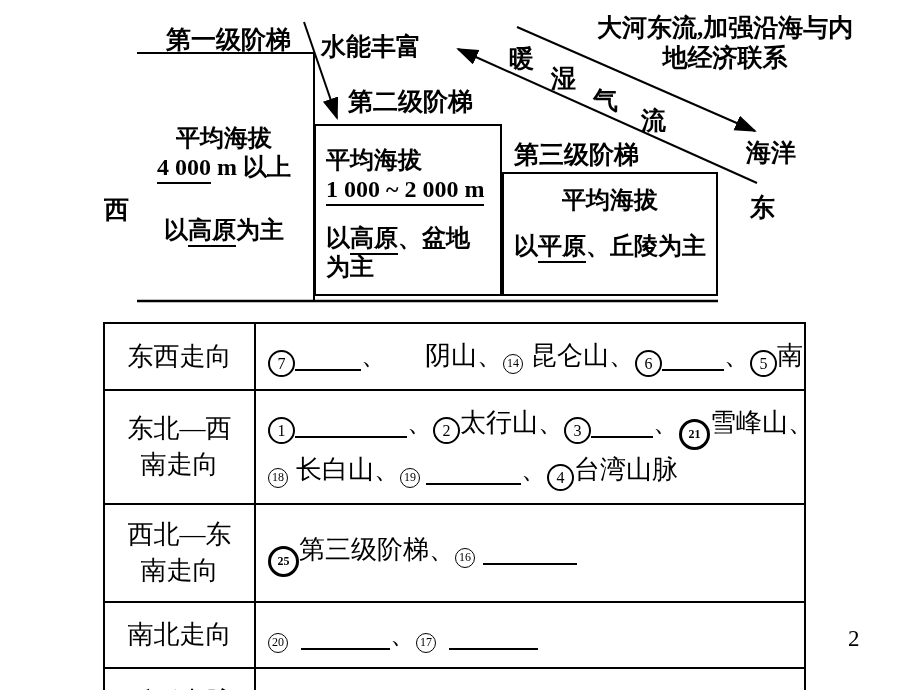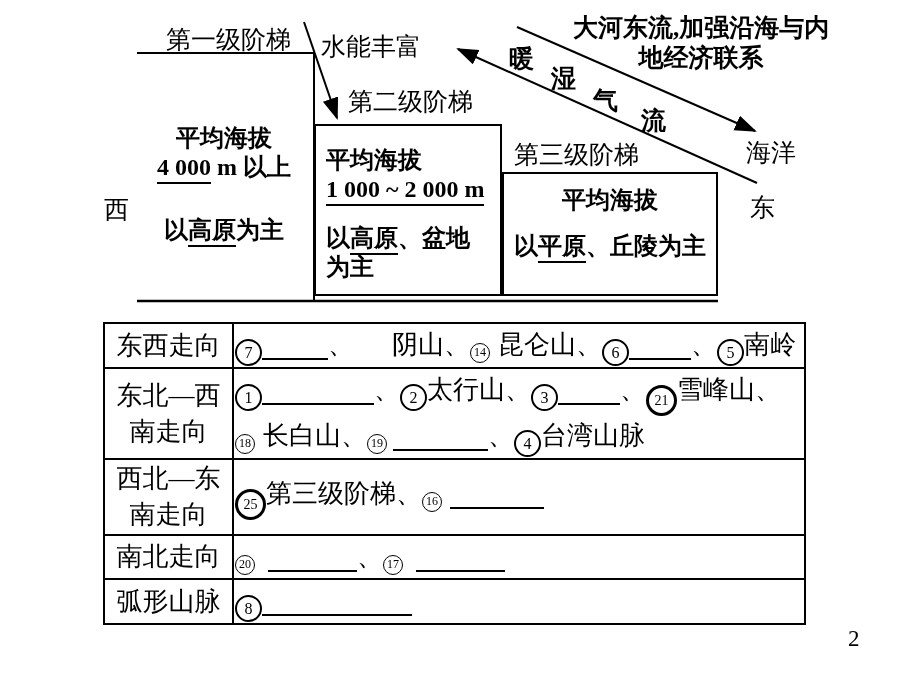--- a/index.html
+++ b/index.html
@@ -8,27 +8,27 @@
     width:920px;height:690px;
     background:#ffffff;
     overflow:hidden;
     font-family:"Liberation Serif","DejaVu Serif",serif;
     color:#000;
   }
   
   .dlabel{
     position:absolute;
     font-size:25px;
-    font-weight:normal;
+    font-weight:bold;
     white-space:nowrap;
     line-height:1.1;
   }
   .river-note{
     position:absolute;
-    left:550px;top:13px;width:302px;
+    left:574px;top:13px;width:302px;
     font-size:25px;font-weight:bold;
     text-align:center;line-height:30px;
     white-space:pre-line;
   }
   .airflow-char{
     position:absolute;
     font-size:25px;font-weight:bold;
   }
   
   .tierbox{position:absolute;font-size:24px;font-weight:bold;}
@@ -48,38 +48,38 @@
   
   .lines-svg{position:absolute;left:0;top:0;}
   
   table.mtable{
     position:absolute;left:103px;top:322px;
     width:703px;border-collapse:collapse;table-layout:fixed;
     font-size:26px;
   }
   table.mtable td{
     border:2px solid #000;
-    padding:1px;vertical-align:middle;
+    padding:12px;vertical-align:middle;
     overflow:hidden;
   }
   td.lbl{
     width:125px;text-align:center;
     white-space:pre-line;line-height:36px;
   }
   td.cnt{padding-left:6px;}
   .cline{line-height:40px;white-space:nowrap;}
   
   .circ{
     display:inline-block;box-sizing:border-box;
     border:2px solid #000;border-radius:50%;
     text-align:center;font-family:"Liberation Serif","DejaVu Serif",serif;
   }
   .c-lg{width:27px;height:27px;font-size:16px;line-height:23px;vertical-align:-5px;}
   .c-sm{width:20px;height:20px;border-width:1.5px;font-size:12px;line-height:17px;vertical-align:-3px;}
-  .c-bold{width:31px;height:31px;border-width:3px;font-size:14px;font-weight:normal;line-height:25px;vertical-align:-7px;}
+  .c-bold{width:31px;height:31px;border-width:3px;font-size:12px;font-weight:bold;line-height:25px;vertical-align:-7px;}
   .blank{
     display:inline-block;height:26px;
     border-bottom:2.5px solid #000;
     vertical-align:-7px;
   }
   .gapx{display:inline-block;}
   .page-num{
     position:absolute;left:848px;top:626px;
     font-size:23px;
   }

